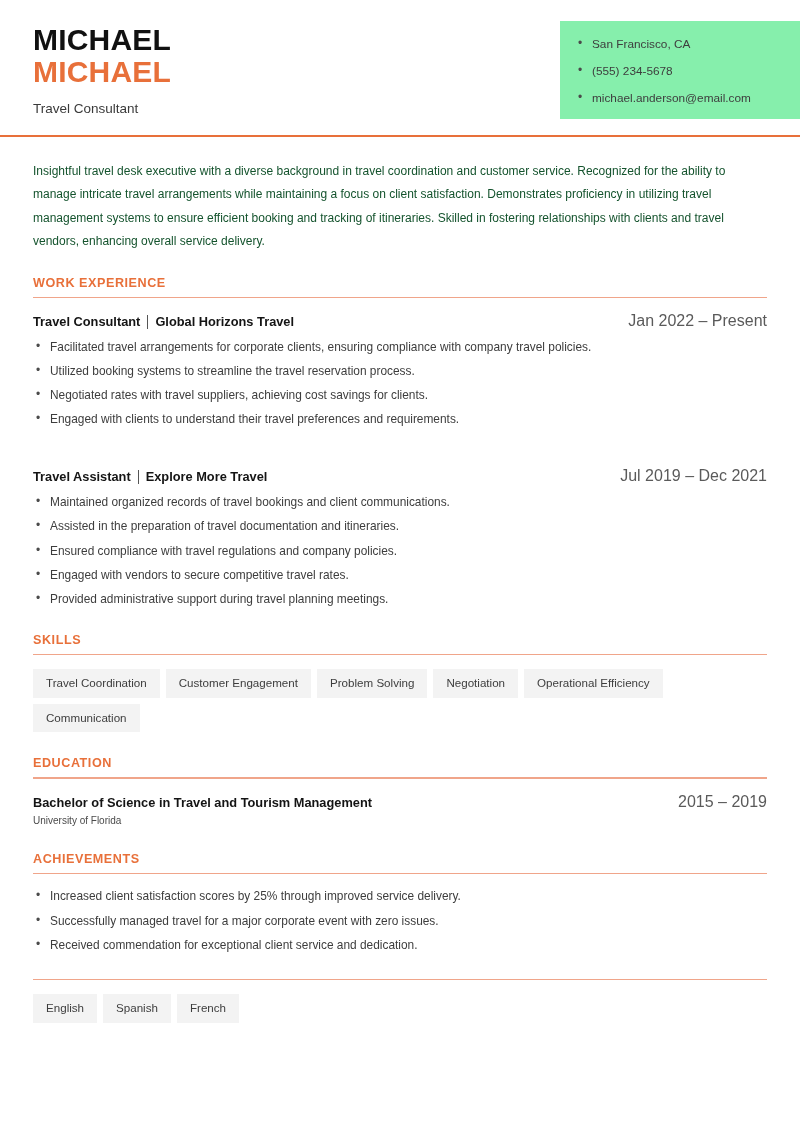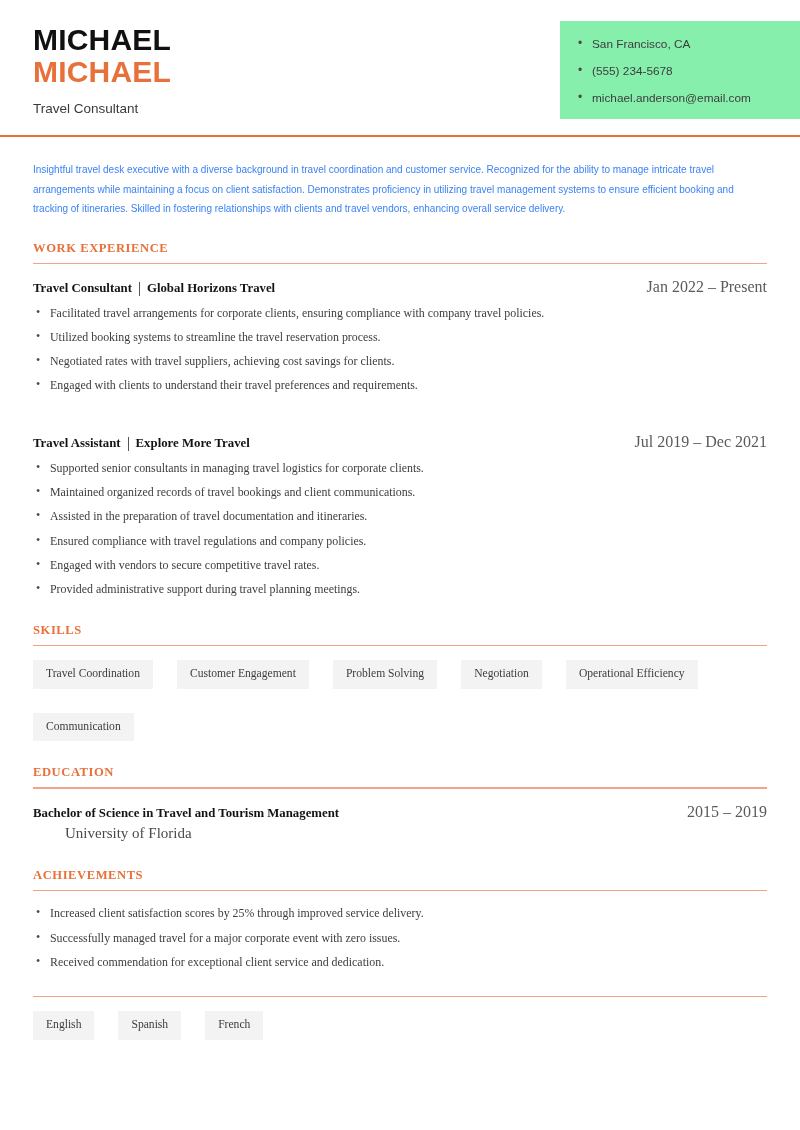--- a/index.html
+++ b/index.html
@@ -77,29 +77,29 @@
   .header-rule {
     height: 2px;
     background: #e8703a;
     width: 100%;
   }
 
   
   .content { padding: 0 33px; }
 
   .summary {
-    font-size: 10px;
+    font-size: 12px;
     line-height: 1.95;
-    color: #3b82f6;
+    color: #14532d;
     margin: 23px 0 0 0;
     padding-right: 2px;
     text-align: left;
   }
 
-  .section { margin-top: 22px; font-family: Liberation Serif, serif; }
+  .section { margin-top: 22px; }
   .section-title {
     font-size: 12.6px;
     font-weight: bold;
     letter-spacing: 0.55px;
     color: #e8703a;
     text-transform: uppercase;
     margin: 0 0 7px 0;
   }
   .section-rule {
     height: 1.6px;
@@ -132,24 +132,23 @@
     margin: 0 7px;
     flex: none;
   }
   .entry-date {
     font-size: 16px;
     color: #5a5a5a;
     white-space: nowrap;
     flex: none;
   }
   .entry-sub {
-    font-size: 15px;
+    font-size: 10px;
     color: #4a4a4a;
     margin-top: 4px;
-    margin-left: 32px;
   }
 
   ul.bullets {
     list-style: none;
     margin: 9px 0 0 0;
     padding: 0;
   }
   ul.bullets li {
     position: relative;
     padding-left: 17px;
@@ -164,21 +163,21 @@
     position: absolute;
     left: 3px;
     top: -1px;
     color: #4a4a4a;
     font-size: 12px;
   }
 
   .chips {
     display: flex;
     flex-wrap: wrap;
-    gap: 24px;
+    gap: 6px;
   }
   .chip {
     background: #f3f3f3;
     color: #3d3d3d;
     font-size: 11.6px;
     padding: 7px 13px;
     line-height: 1.25;
     white-space: nowrap;
   }
 
@@ -238,21 +237,20 @@
       <div class="entry" style="margin-top:40px;">
         <div class="entry-head">
           <div class="entry-title">
             <span>Travel Assistant</span>
             <span class="sep-bar"></span>
             <span>Explore More Travel</span>
           </div>
           <div class="entry-date">Jul 2019 – Dec 2021</div>
         </div>
         <ul class="bullets">
-          <li>Supported senior consultants in managing travel logistics for corporate clients.</li>
           <li>Maintained organized records of travel bookings and client communications.</li>
           <li>Assisted in the preparation of travel documentation and itineraries.</li>
           <li>Ensured compliance with travel regulations and company policies.</li>
           <li>Engaged with vendors to secure competitive travel rates.</li>
           <li>Provided administrative support during travel planning meetings.</li>
         </ul>
       </div>
     </div>
 
     <div class="section skills">

